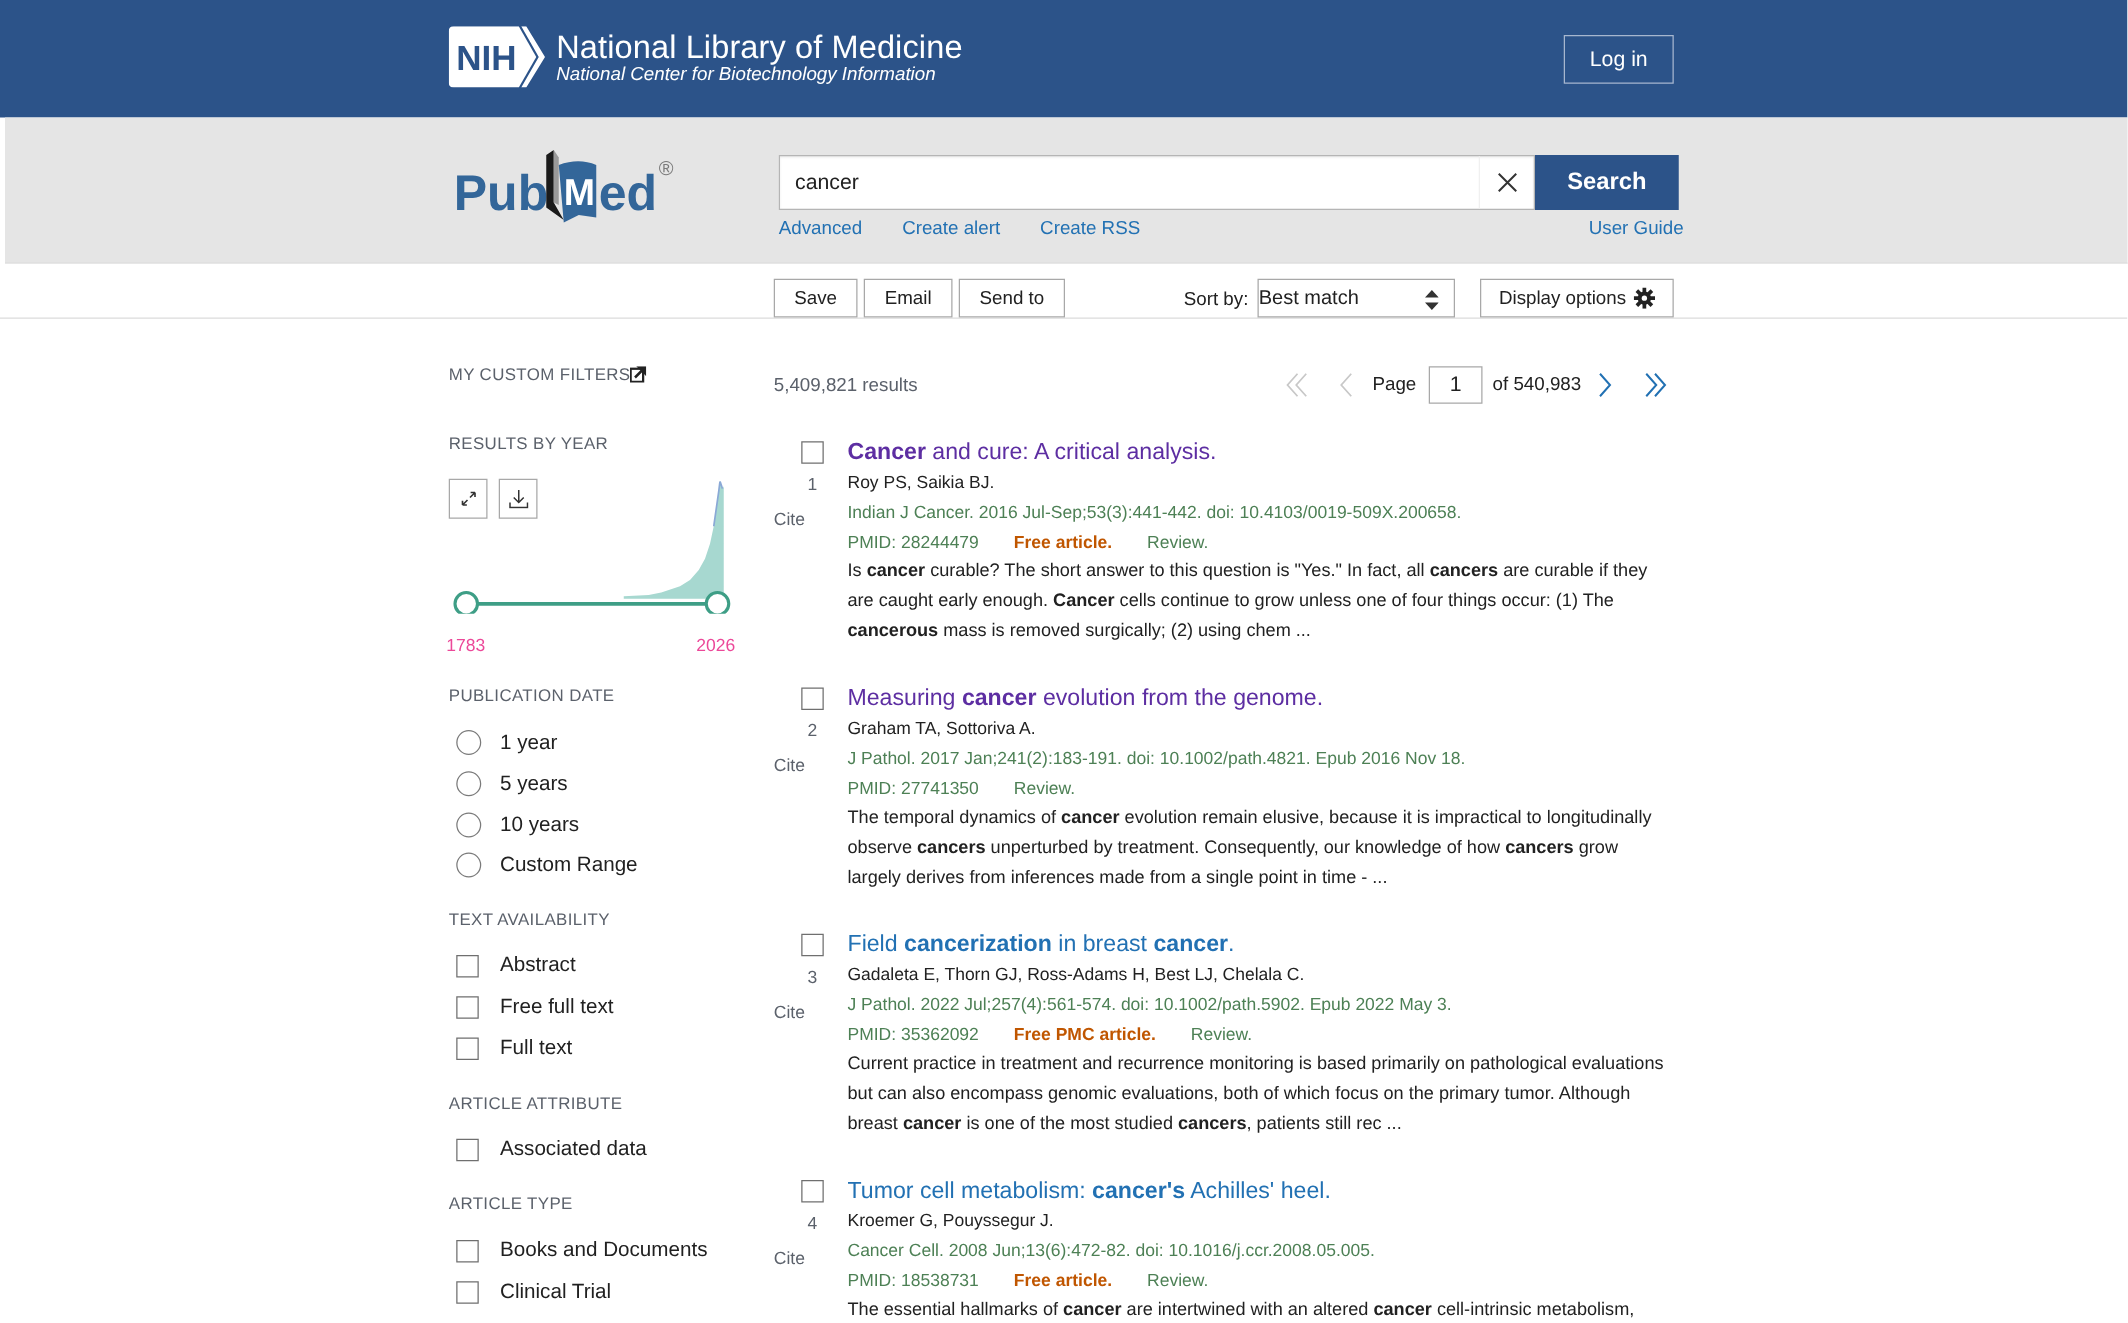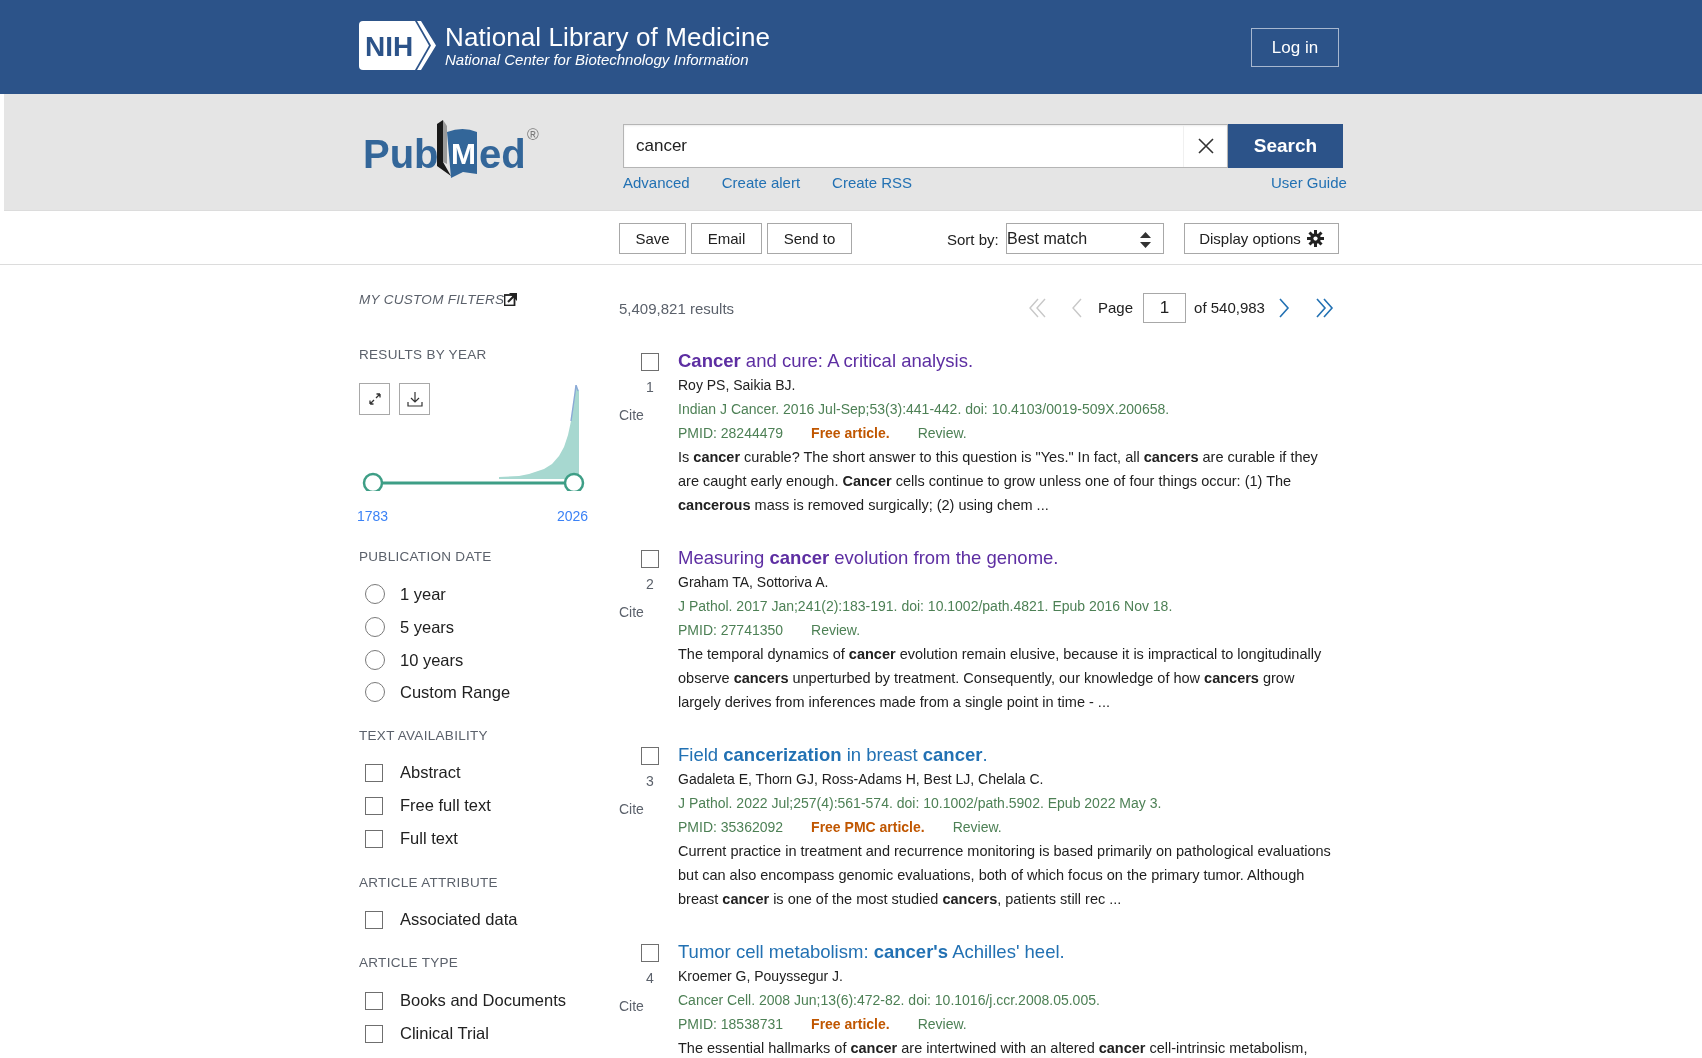--- a/index.html
+++ b/index.html
@@ -21,34 +21,34 @@
   .pubmed-logo { position: absolute; left: 359px; top: 24px; width: 180px; height: 70px; }
   .search-box { position: absolute; left: 619px; top: 30px; width: 605px; height: 44px; background: #fff; border: 1px solid #b5b5b5; box-shadow: inset 0 1px 2px rgba(0,0,0,0.08); display: flex; align-items: center; }
   .search-input { flex: 1; height: 100%; border: none; outline: none; padding-left: 12px; font-size: 17px; color: #212121; background: transparent; font-family: "Liberation Sans", sans-serif; }
   .clear-btn { width: 44px; height: 42px; display: flex; align-items: center; justify-content: center; border-left: 1px solid #f0f0f0; }
   .search-btn { position: absolute; left: 1224px; top: 30px; width: 115px; height: 44px; background: #2c5389; color: #fff; font-weight: 700; font-size: 19px; display: flex; align-items: center; justify-content: center; }
   .search-links { position: absolute; left: 619px; top: 80px; display: flex; gap: 32px; font-size: 15px; }
   .search-links span, .user-guide { color: #2271b3; }
   .user-guide { position: absolute; left: 1267px; top: 80px; font-size: 15px; text-align: right; }
 
   
-  .toolbar { position: absolute; left: 0; top: 211px; width: 1702px; height: 54px; border-bottom: 1px solid #dcdcdc; background: #fff; }
+  .toolbar { position: absolute; left: 0; top: 211px; width: 1702px; height: 44px; border-bottom: 1px solid #dcdcdc; background: #fff; }
   .tbtn { position: absolute; top: 12px; height: 31px; border: 1px solid #a8a8a8; background: #fff; font-size: 15px; color: #212121; display: flex; align-items: center; justify-content: center; }
   .sort-label { position: absolute; left: 947px; top: 20px; font-size: 15px; }
   .sort-select { position: absolute; left: 1006px; top: 12px; width: 158px; height: 31px; border: 1px solid #a8a8a8; font-size: 16px; display: flex; align-items: center; }
   .sort-select .arrows { position: absolute; right: 12px; top: 8px; }
   .display-btn { gap: 6px; }
 
   
   .sidebar { position: absolute; left: 359px; top: 267px; width: 240px; }
   .side-heading { font-size: 13.5px; color: #5b616b; letter-spacing: 0.3px; position: absolute; }
   .ext-icon { position: absolute; }
   .chart-btn { position: absolute; width: 31px; height: 32px; border: 1px solid #a8a8a8; background: #fff; display: flex; align-items: center; justify-content: center; }
   .year-chart { position: absolute; left: 0; top: 0; }
-  .year-label { position: absolute; font-size: 14px; color: #3b82f6; }
+  .year-label { position: absolute; font-size: 14px; color: #ec4899; }
   .radio-row, .check-row { position: absolute; left: 6px; display: flex; align-items: center; font-size: 16.5px; color: #212121; }
   .radio { width: 20px; height: 20px; border: 1px solid #7a7a7a; border-radius: 50%; margin-right: 15px; background: #fff; }
   .checkbox { width: 18px; height: 18px; border: 1px solid #6f6f6f; margin-right: 17px; background: #fff; }
 
   
   .results-count { position: absolute; left: 619px; top: 300px; font-size: 15px; color: #5b616b; }
   .pager { position: absolute; left: 1027px; top: 292px; height: 31px; display: flex; align-items: center; font-size: 15px; color: #212121; }
   .pager .pg-icon { display: flex; align-items: center; justify-content: center; }
   .page-input { width: 43px; height: 30px; border: 1px solid #a8a8a8; display: flex; align-items: center; justify-content: center; font-size: 17px; margin: 0 8px 0 10px; }
 
@@ -142,21 +142,21 @@
         <rect x="6.6" y="12" width="2.8" height="4" transform="rotate(45 8 8)"></rect>
         <rect x="0" y="6.6" width="4" height="2.8" transform="rotate(45 8 8)"></rect>
         <rect x="12" y="6.6" width="4" height="2.8" transform="rotate(45 8 8)"></rect>
       </g>
       <circle cx="8" cy="8" r="2" fill="#fff"></circle>
     </svg>
   </div>
 </div>
 
 <div class="sidebar">
-  <div class="side-heading" style="left:0;top:25px;font-style:italic;">MY CUSTOM FILTERS</div>
+  <div class="side-heading" style="left:0;top:25px;">MY CUSTOM FILTERS</div>
   <svg class="ext-icon" style="left:145px;top:26px;" width="13" height="13" viewBox="0 0 13 13">
     <rect x="0.5" y="2" width="10" height="10.5" fill="none" stroke="#222" stroke-width="1.8"></rect>
     <path d="M5 0 H13 V8 Z" fill="#222"></path>
       <path d="M4 9 L11 2" stroke="#222" stroke-width="2"></path>
   </svg>
 
   <div class="side-heading" style="left:0;top:80px;">RESULTS BY YEAR</div>
   <div class="chart-btn" style="left:0;top:116px;">
     <svg width="14" height="14" viewBox="0 0 14 14">
         <path d="M2 12 L6 8 M2 12 V8.5 M2 12 H5.5 M12 2 L8 6 M12 2 V5.5 M12 2 H8.5" stroke="#333" stroke-width="1.3" fill="none"></path>

